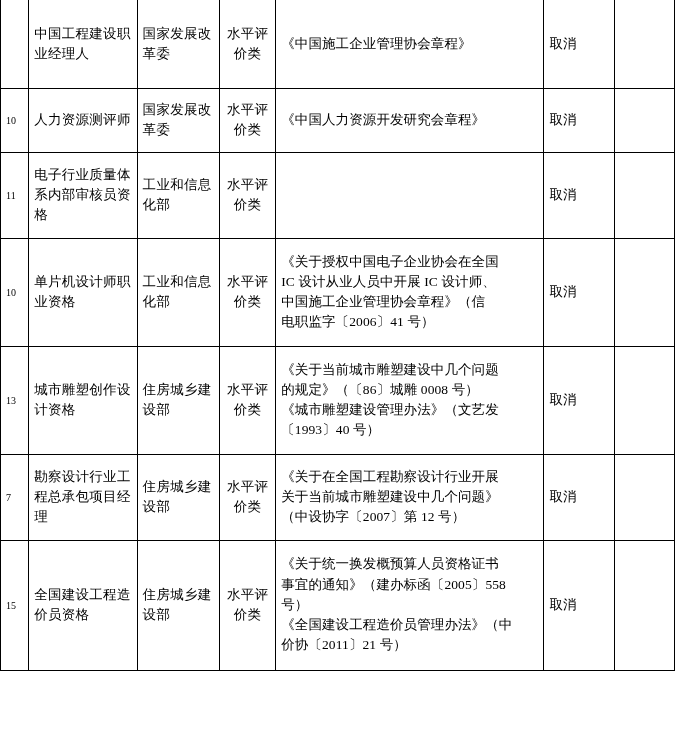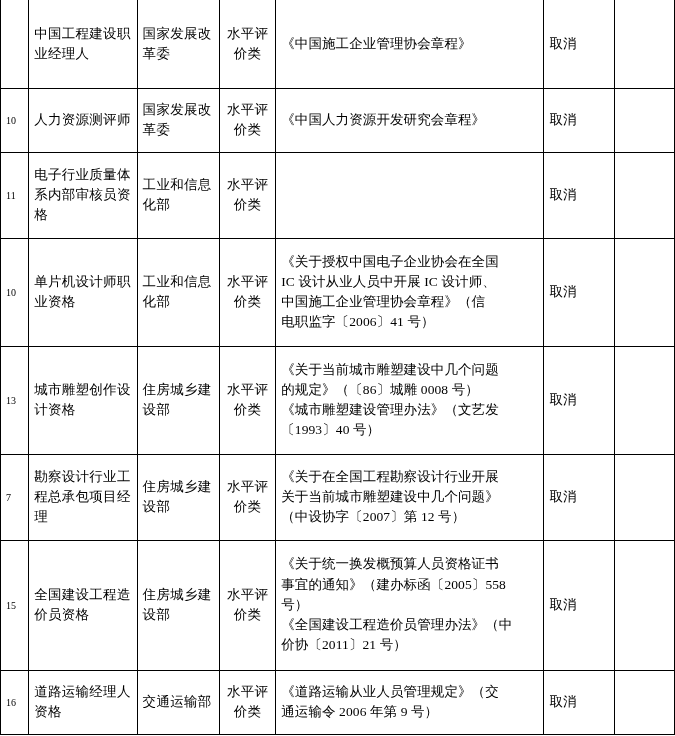--- a/index.html
+++ b/index.html
@@ -178,28 +178,16 @@
           <span class="cellline">《关于统一换发概预算人员资格证书</span>
           <span class="cellline">事宜的通知》（建办标函〔2005〕558</span>
           <span class="cellline">号）</span>
           <span class="cellline">《全国建设工程造价员管理办法》（中</span>
           <span class="cellline">价协〔2011〕21 号）</span>
         </td>
         <td class="act">取消</td>
         <td class="last"></td>
       </tr>
 
-      <tr style="height:64px;">
-        <td class="num">16</td>
-        <td class="name">道路运输经理人资格</td>
-        <td class="dept">交通运输部</td>
-        <td class="type">水平评价类</td>
-        <td class="basis">
-          <span class="cellline">《道路运输从业人员管理规定》（交</span>
-          <span class="cellline">通运输令 2006 年第 9 号）</span>
-        </td>
-        <td class="act">取消</td>
-        <td class="last"></td>
-      </tr>
 
     </tbody>
   </table>
 </div>
 
 </body></html>

